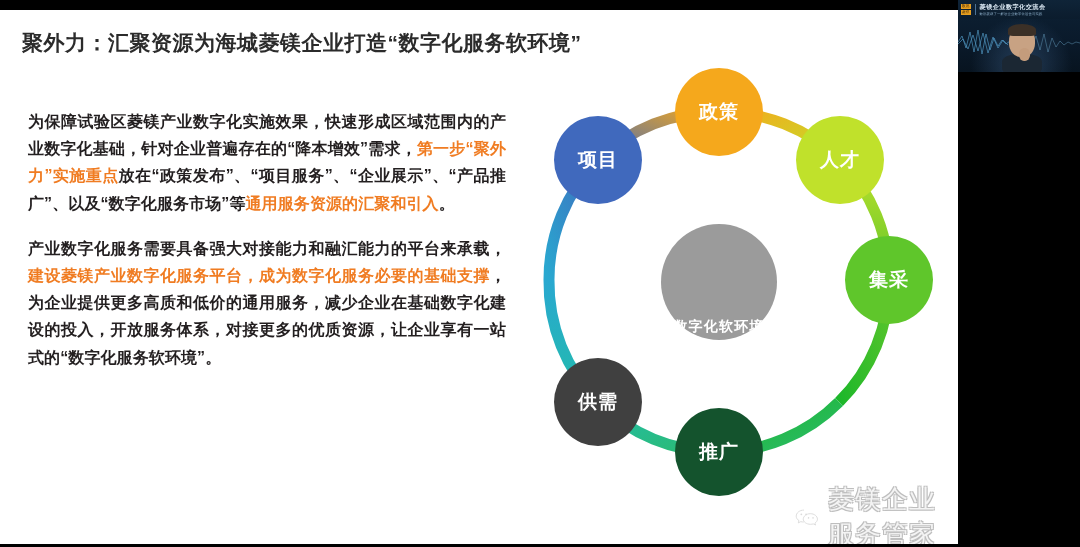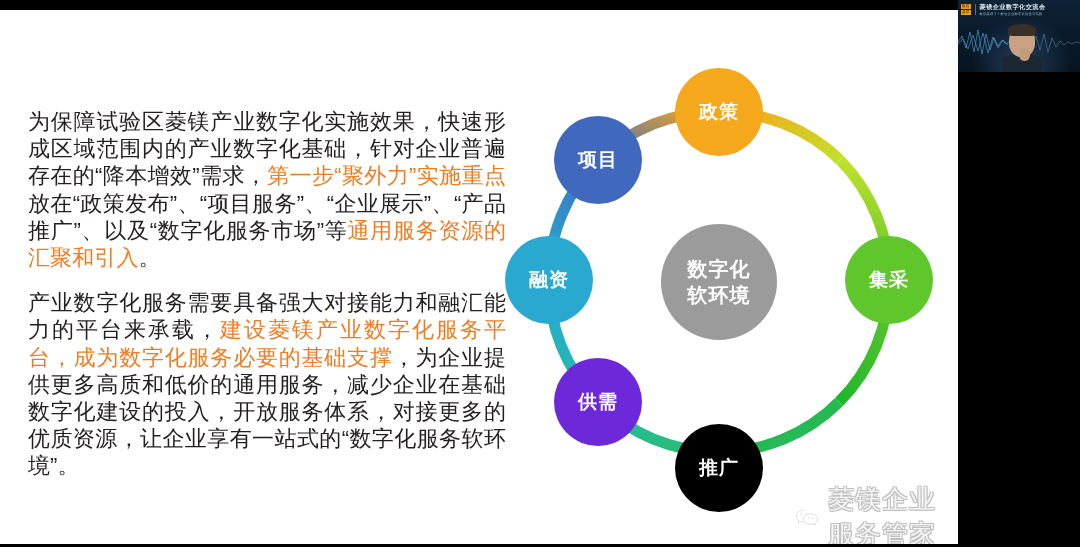--- a/index.html
+++ b/index.html
@@ -44,26 +44,27 @@
   }
 
   
   #body-col {
     position: absolute;
     left: 28px;
     top: 103px;
     width: 478px;
   }
   .para {
-    font-size: 22px;
+    font-size: 16px;
     line-height: 27.2px;
     color: #231f20;
     text-align: justify;
     margin: 0 0 18px 0;
     letter-spacing: 0.1px;
+    font-weight: bold;
   }
   .para:last-child { margin-bottom: 16px; }
   .hl { color: #F07C22; }
   .p3 { margin-bottom: 0; }
 
   
   #diagram {
     position: absolute;
     left: 506px;
     top: 52px;
@@ -88,25 +89,26 @@
     font-weight: bold;
     font-size: 19px;
     letter-spacing: 1px;
     box-sizing: border-box;
     font-family: Liberation Serif, serif;
   }
   .node-lg { width: 88px; height: 88px; }
   .node-center {
     width: 116px; height: 116px;
     background: #9b9b9b;
-    flex-direction: column;
-    font-size: 20px;
+    flex-direction: row;
+    font-size: 14px;
     line-height: 26px;
     letter-spacing: 1.2px;
     font-weight: bold;
+    align-items: flex-end;
   }
   .node-center span { display: block; }
 
   
   #watermark {
     position: absolute;
     left: 795px;
     top: 477px;
     display: flex;
     align-items: center;
@@ -241,20 +243,21 @@
     background: #000;
   }
 </style>
 </head>
 <body>
 
 <div id="stage">
 
   <div id="slide">
 
+    <div id="slide-title">聚外力：汇聚资源为海城菱镁企业打造“数字化服务软环境”</div>
 
     <div id="body-col">
       <p class="para"><span>为保障试验区菱镁产业数字化实施效果，快速形成区域范围内的产业数字化基础，针对企业普遍存在的“降本增效”需求，</span><span class="hl">第一步“聚外力”实施重点</span><span>放在“政策发布”、“项目服务”、“企业展示”、“产品推广”、以及“数字化服务市场”等</span><span class="hl">通用服务资源的汇聚和引入</span><span>。</span></p>
 
 
       <p class="para p3"><span>产业数字化服务需要具备强大对接能力和融汇能力的平台来承载，</span><span class="hl">建设菱镁产业数字化服务平台，成为数字化服务必要的基础支撑</span><span>，为企业提供更多高质和低价的通用服务，减少企业在基础数字化建设的投入，开放服务体系，对接更多的优质资源，让企业享有一站式的“数字化服务软环境”。</span></p>
     </div>
 
     <div id="diagram">
       <div id="ring-wrap">
@@ -301,31 +304,31 @@
             <path d="M 333 345 A 170 170 0 0 1 213 395" stroke="url(#g4)"></path>
             <path d="M 213 395 A 170 170 0 0 1 92 345" stroke="url(#g5)"></path>
             <path d="M 92 345 A 170 170 0 0 1 43 223" stroke="url(#g6)"></path>
             <path d="M 43 223 A 170 170 0 0 1 92 103" stroke="url(#g7)"></path>
           </g>
         </svg>
 
         <div class="node node-lg" style="background: rgb(245, 168, 28); left: 169px; top: 11px;">
             <span>政策</span>
           </div>
+        <div class="node node-lg" style="background: rgb(192, 225, 43); left: 290px; top: 59px;">
+            <span>人才</span>
+          </div>
         <div class="node node-lg" style="background: rgb(95, 198, 43); left: 339px; top: 179px; justify-content: center;">
             <span>集采</span>
           </div>
-        <div class="node node-lg" style="background: #000000; left: 169px; top: 367px; justify-content: center;">
+        <div class="node node-lg" style="background: #14532d; left: 169px; top: 351px; justify-content: center;">
             <span>推广</span>
           </div>
-        <div class="node node-lg" style="background: #6d28d9; left: 48px; top: 301px;">
+        <div class="node node-lg" style="background: #404040; left: 48px; top: 301px;">
             <span>供需</span>
-          </div>
-        <div class="node node-lg" style="background: rgb(41, 168, 208); left: -1px; top: 179px;">
-            <span>融资</span>
           </div>
         <div class="node node-lg" style="background: rgb(64, 105, 189); left: 48px; top: 59px; align-items: center;">
             <span>项目</span>
           </div>
 
         <div class="node node-center" id="center-node" style="background: rgb(155, 155, 155); left: 155px; top: 167px;">
           <span>数字化</span>
           <span>软环境</span>
         </div>
       </div>

